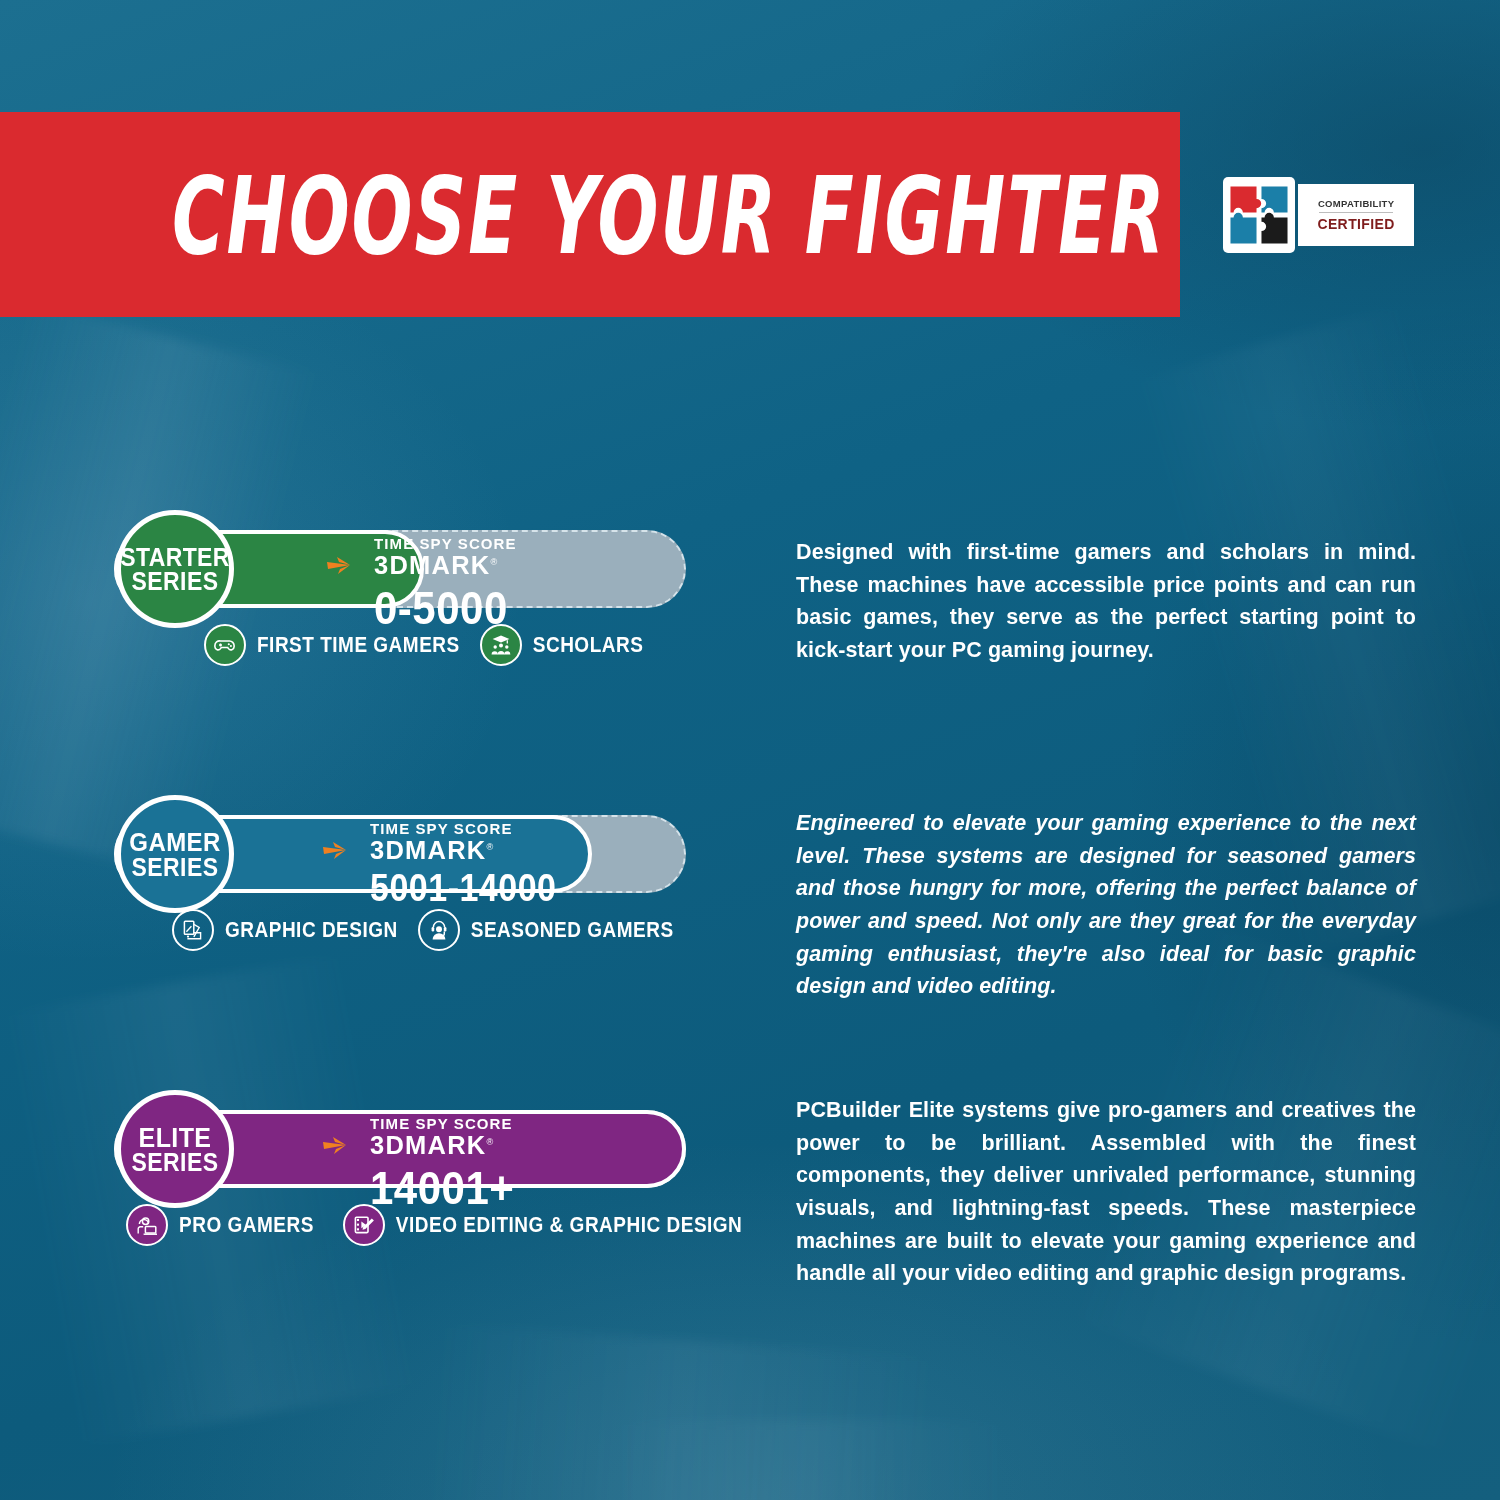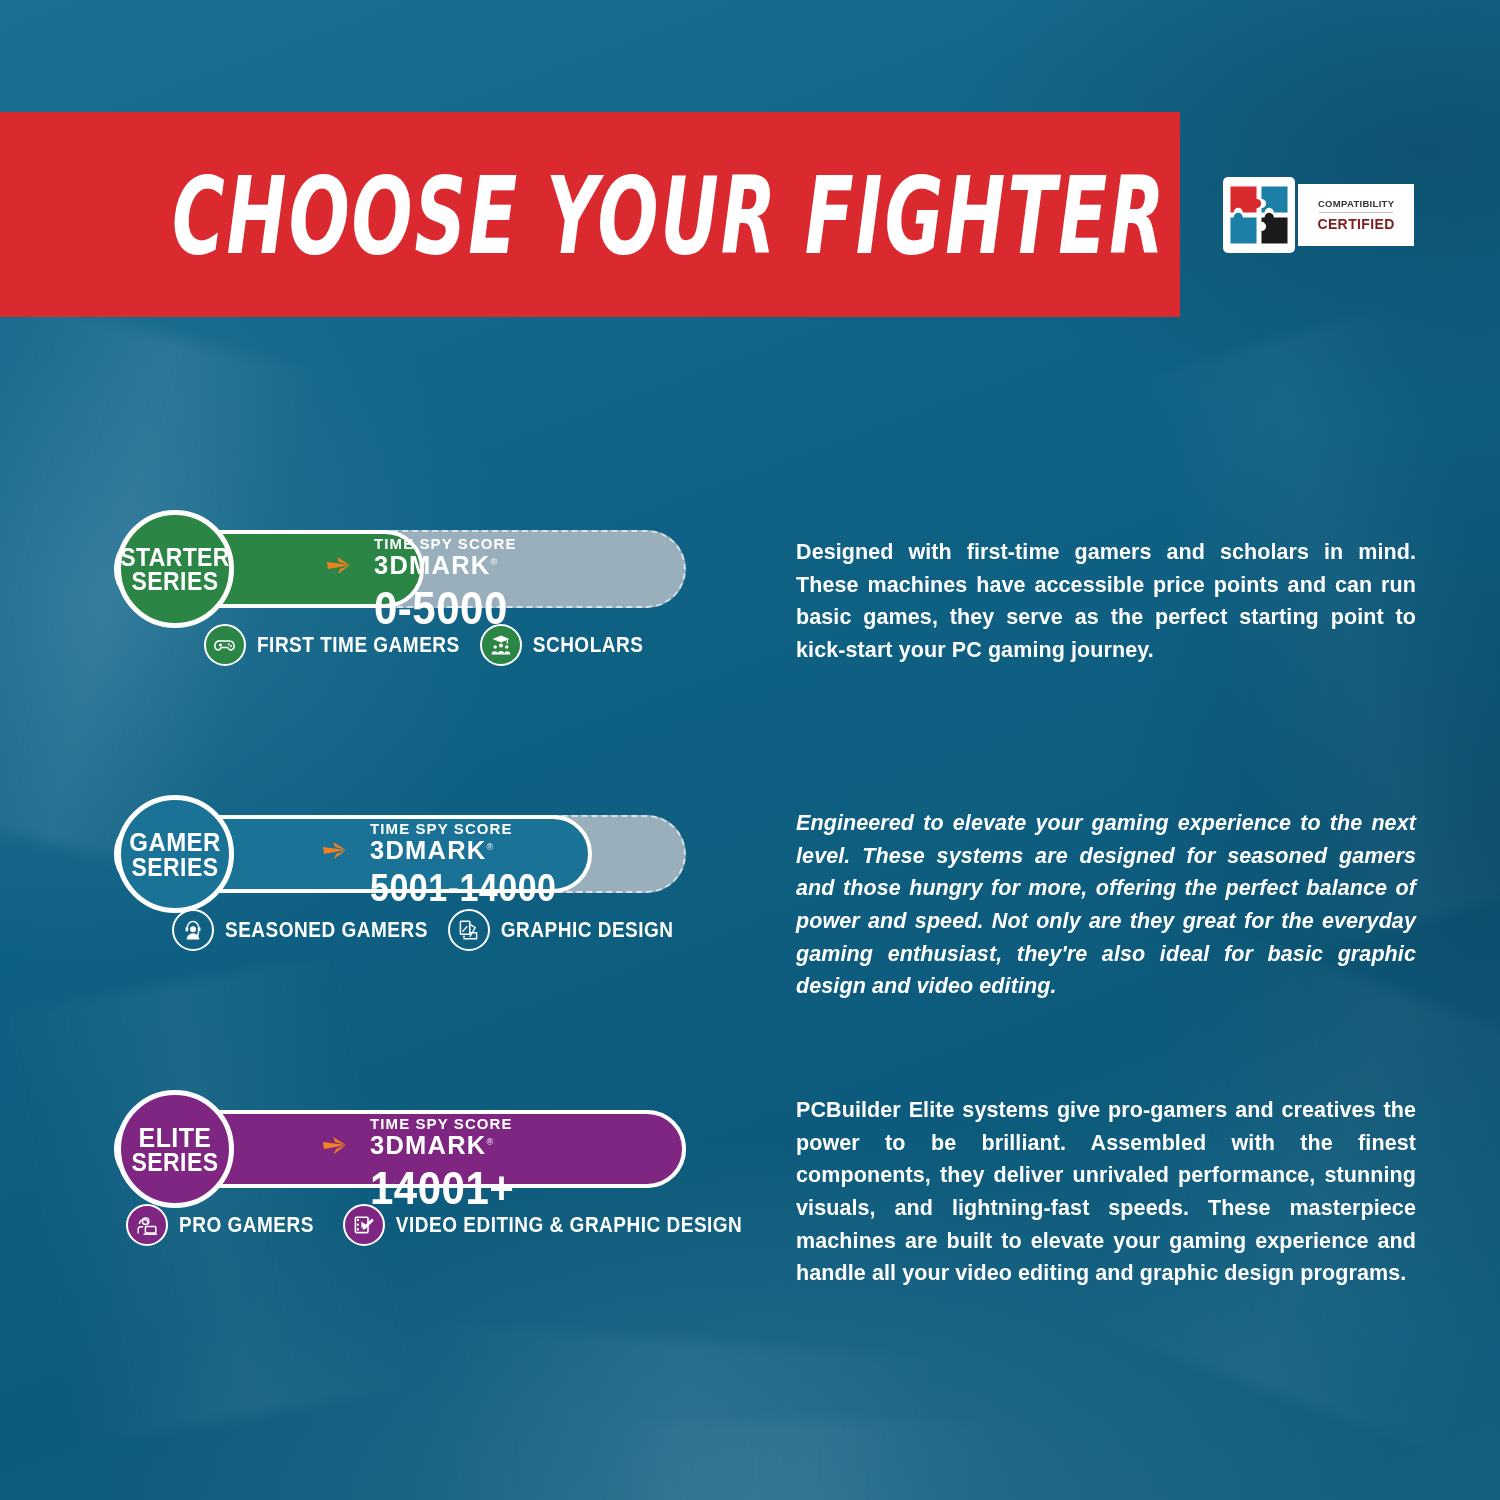--- a/index.html
+++ b/index.html
@@ -428,41 +428,41 @@
         <div class="tier-knob blue">
           <div class="kn-l1">GAMER</div>
           <div class="kn-l2">SERIES</div>
         </div>
       </div>
 
       <div class="aud-row">
         <div class="aud-chip">
           <div class="aud-circle blue">
             <svg width="24" height="24" viewBox="0 0 24 24" aria-hidden="true">
+              <rect x="3.4" y="3.2" width="9.4" height="13" rx="0.8" fill="none" stroke="#ffffff" stroke-width="1.5"></rect>
+              <path fill="none" stroke="#ffffff" stroke-width="1.4" d="M12.8 6.4 l5.4 3.1 -5.4 9.4"></path>
+              <path fill="none" stroke="#ffffff" stroke-width="1.4" d="M6.4 20.8 h13.2 v-6 h-6.8"></path>
+              <circle cx="7" cy="18.6" r="1.1" fill="#ffffff"></circle>
+              <path stroke="#ffffff" stroke-width="1.3" d="M5.4 13.8 l5 -5.6"></path>
+            </svg>
+          </div>
+          <div class="aud-label">GRAPHIC DESIGN</div>
+        </div>
+        <div class="aud-chip">
+          <div class="aud-circle blue">
+            <svg width="24" height="24" viewBox="0 0 24 24" aria-hidden="true">
               <path fill="none" stroke="#ffffff" stroke-width="1.5" d="M6.4 9.2 a5.6 5.6 0 0 1 11.2 0"></path>
               <rect x="4.6" y="9" width="2.6" height="4.4" rx="1.2" fill="#ffffff"></rect>
               <rect x="16.8" y="9" width="2.6" height="4.4" rx="1.2" fill="#ffffff"></rect>
               <circle cx="12" cy="11.3" r="3" fill="#ffffff"></circle>
               <path fill="#ffffff" d="M5.6 21.6 a6.4 6.4 0 0 1 12.8 0 Z"></path>
               <path fill="none" stroke="#ffffff" stroke-width="1.5" d="M17.3 13.6 v2.2 a2 2 0 0 1 -2 2 h-2.1"></path>
             </svg>
           </div>
           <div class="aud-label">SEASONED GAMERS</div>
-        </div>
-        <div class="aud-chip">
-          <div class="aud-circle blue">
-            <svg width="24" height="24" viewBox="0 0 24 24" aria-hidden="true">
-              <rect x="3.4" y="3.2" width="9.4" height="13" rx="0.8" fill="none" stroke="#ffffff" stroke-width="1.5"></rect>
-              <path fill="none" stroke="#ffffff" stroke-width="1.4" d="M12.8 6.4 l5.4 3.1 -5.4 9.4"></path>
-              <path fill="none" stroke="#ffffff" stroke-width="1.4" d="M6.4 20.8 h13.2 v-6 h-6.8"></path>
-              <circle cx="7" cy="18.6" r="1.1" fill="#ffffff"></circle>
-              <path stroke="#ffffff" stroke-width="1.3" d="M5.4 13.8 l5 -5.6"></path>
-            </svg>
-          </div>
-          <div class="aud-label">GRAPHIC DESIGN</div>
         </div>
       </div>
     </div>
 
     <div class="tier-right">
       <p class="tier-desc">Engineered to elevate your gaming experience to the next level. These systems are designed for seasoned gamers and those hungry for more, offering the perfect balance of power and speed. Not only are they great for the everyday gaming enthusiast, they're also ideal for basic graphic design and video editing.</p>
     </div>
   </div>
 
   <div class="tier-row" id="row-elite">

